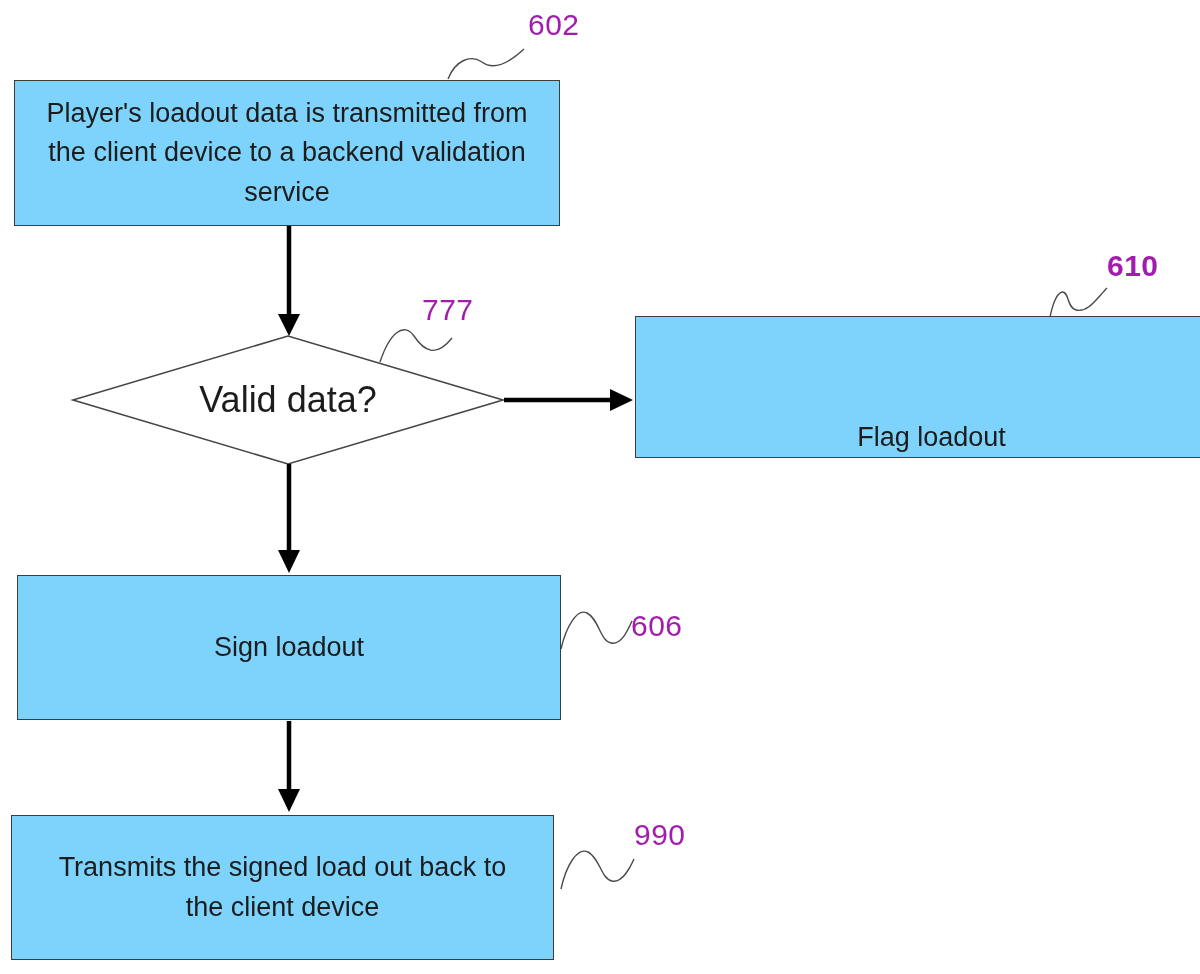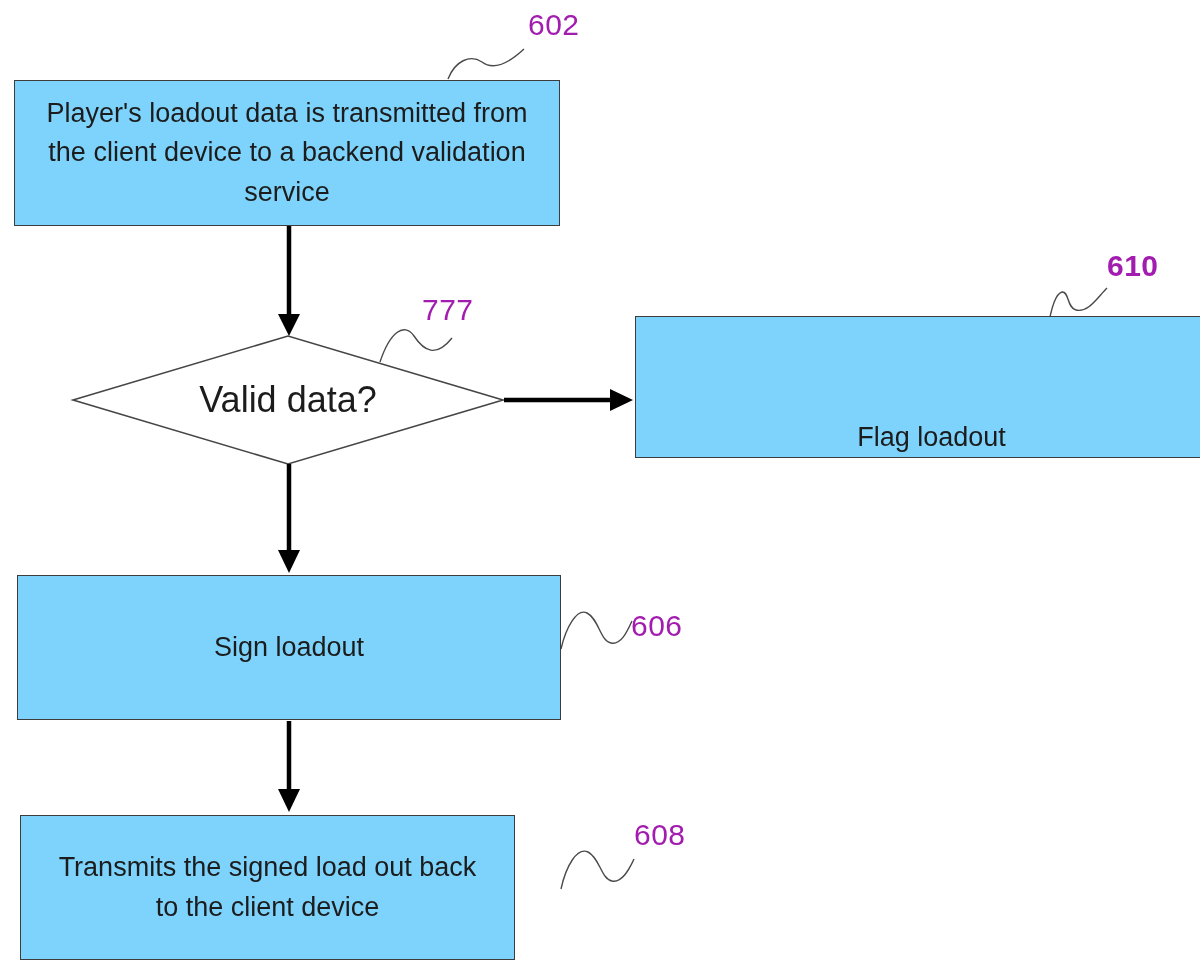--- a/index.html
+++ b/index.html
@@ -32,21 +32,21 @@
     justify-content: center;
     text-align: center;
     font-size: 27px;
     line-height: 1.45;
     box-sizing: border-box;
     padding: 0 28px;
   }
   .box-602 { left: 14px;  top: 80px;  width: 546px; height: 146px; }
   .box-610 { left: 635px; top: 316px; width: 593px; height: 142px; align-items: flex-end; }
   .box-606 { left: 17px;  top: 575px; width: 544px; height: 145px; }
-  .box-608 { left: 20px;  top: 815px; width: 495px; height: 145px; }
+  .box-608 { left: 11px;  top: 815px; width: 543px; height: 145px; }
   .diamond-label {
     position: absolute;
     left: 73px;
     top: 336px;
     width: 430px;
     height: 128px;
     display: flex;
     align-items: center;
     justify-content: center;
     text-align: center;
@@ -110,15 +110,15 @@
   </div>
 
   <div class="diamond-label">
     <span>Valid data?</span>
   </div>
 
   <div class="ref-num ref-602">602</div>
   <div class="ref-num ref-604">777</div>
   <div class="ref-num ref-610">610</div>
   <div class="ref-num ref-606">606</div>
-  <div class="ref-num ref-608">608</div>
+  <div class="ref-num ref-608">990</div>
 
 </div>
 
 </body></html>

